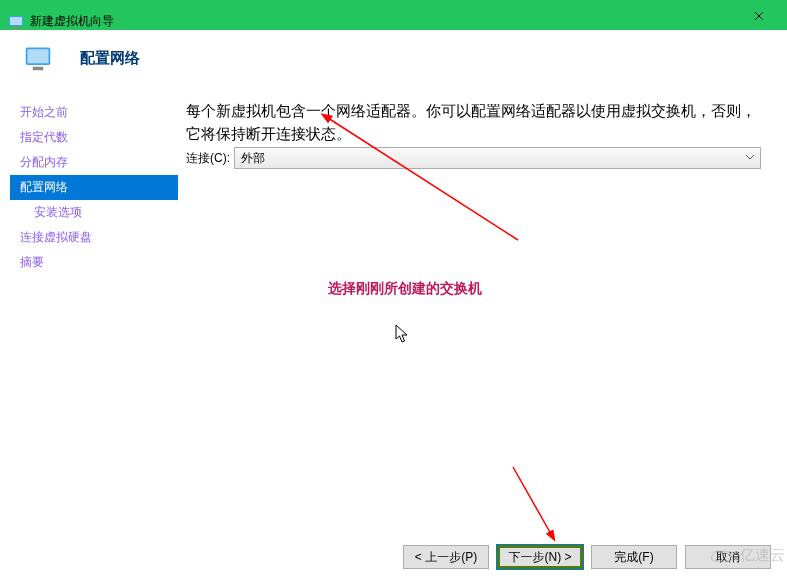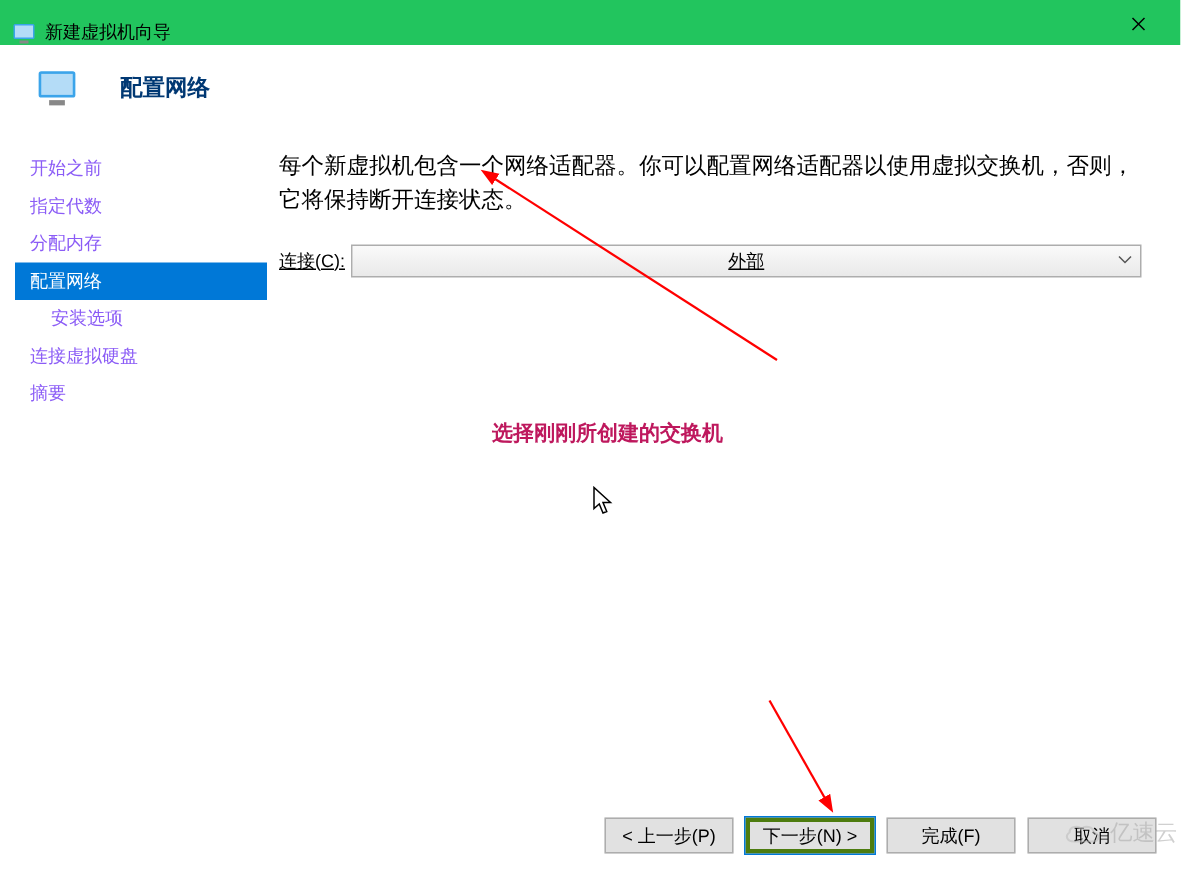--- a/index.html
+++ b/index.html
@@ -11,23 +11,23 @@
     .header { padding: 14px 8px 28px 24px; display: flex; align-items: center; }
     .header .hdr-icon { width: 28px; height: 28px; margin-right: 28px; }
     .header .hdr-title { color: #003873; font-size: 15px; font-weight: 600; }
     .content { display: flex; padding: 0 0 0 10px; height: 410px; }
     .nav { width: 168px; }
     .nav .item { padding: 4px 6px 4px 10px; font-size: 12px; cursor: default; color: #8b5cf6; }
     .nav .item.indent { padding-left: 24px; }
     .nav .item.selected { background: #0078d7; color: #fff; }
     .main { flex: 1; padding: 0 26px 0 8px; position: relative; }
     .desc { font-size: 15px; line-height: 1.5; color: #000; }
-    .row { display: flex; align-items: center; margin-top: 18px; text-decoration: underline; }
+    .row { display: flex; align-items: center; margin-top: 2px; }
     .lbl { width: 48px; font-size: 12px; white-space: nowrap; }
-    .combo { flex: 1; height: 22px; border: 1px solid #adadad; background: linear-gradient(#fafafa,#e9e9e9); display: flex; align-items: center; padding: 0 6px; position: relative; font-size: 12px; justify-content: center; }
+    .combo { flex: 1; height: 22px; border: 1px solid #adadad; background: linear-gradient(#fafafa,#e9e9e9); display: flex; align-items: center; padding: 0 6px; position: relative; font-size: 12px; }
     .combo .chev { position: absolute; right: 4px; top: 3px; }
     .arrow1 { position: absolute; left: 140px; top: 10px; width: 210px; height: 140px; pointer-events: none; }
     .annot { position: absolute; left: 328px; top: 280px; color: #be185d; font-size: 14px; font-weight: bold; }
     .cursor { position: absolute; left: 395px; top: 324px; pointer-events: none; }
     .arrow2 { position: absolute; left: 503px; top: 462px; width: 60px; height: 80px; pointer-events: none; }
     .footer { position: absolute; bottom: 12px; right: 14px; padding-right: 2px; display: flex; gap: 8px; }
     .btn { min-width: 86px; height: 24px; border: 1px solid #adadad; background: #e1e1e1; font-size: 12px; display: flex; align-items: center; justify-content: center; cursor: default; text-align: right; }
     .btn.focus { border: 3px solid #4d7c0f; outline: 1px solid #0078d7; }
     .vm-icon-bg { fill: #3ba4ea; }
     .watermark { position: absolute; right: 2px; bottom: 16px; opacity: 0.55; display: flex; align-items: center; gap: 4px; font-size: 15px; color: #aaa; pointer-events: none; }

